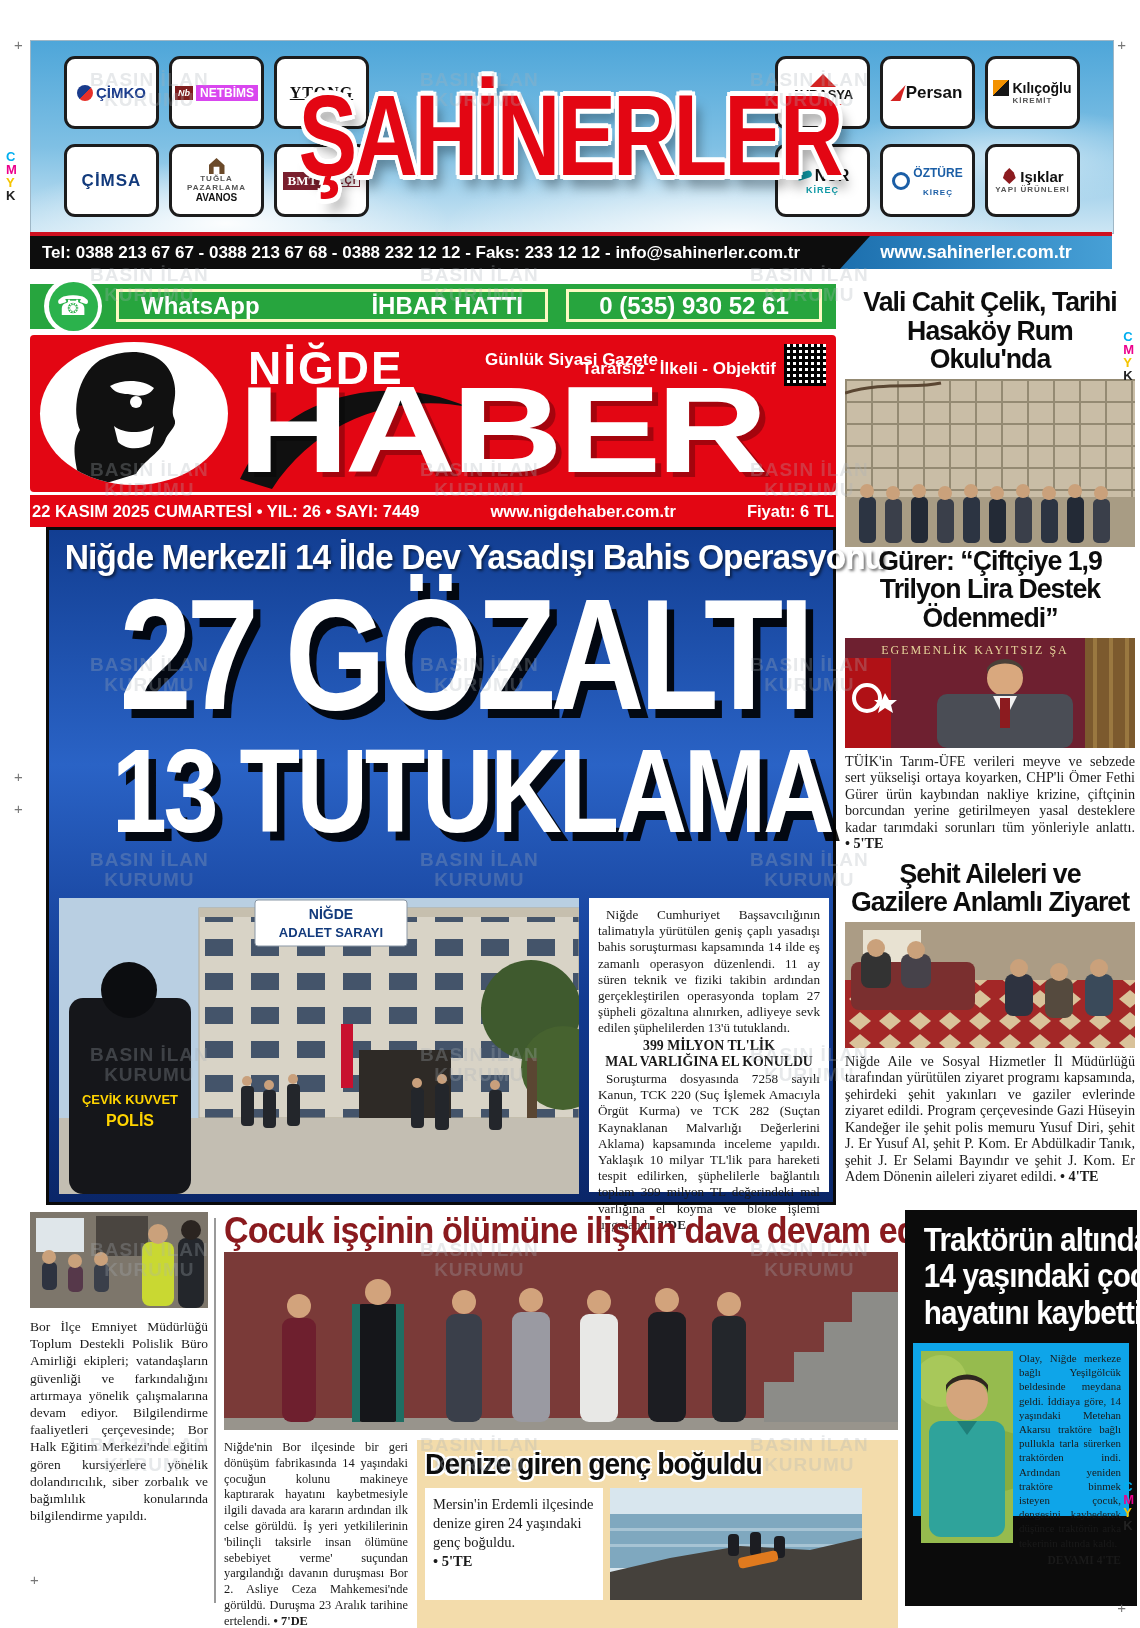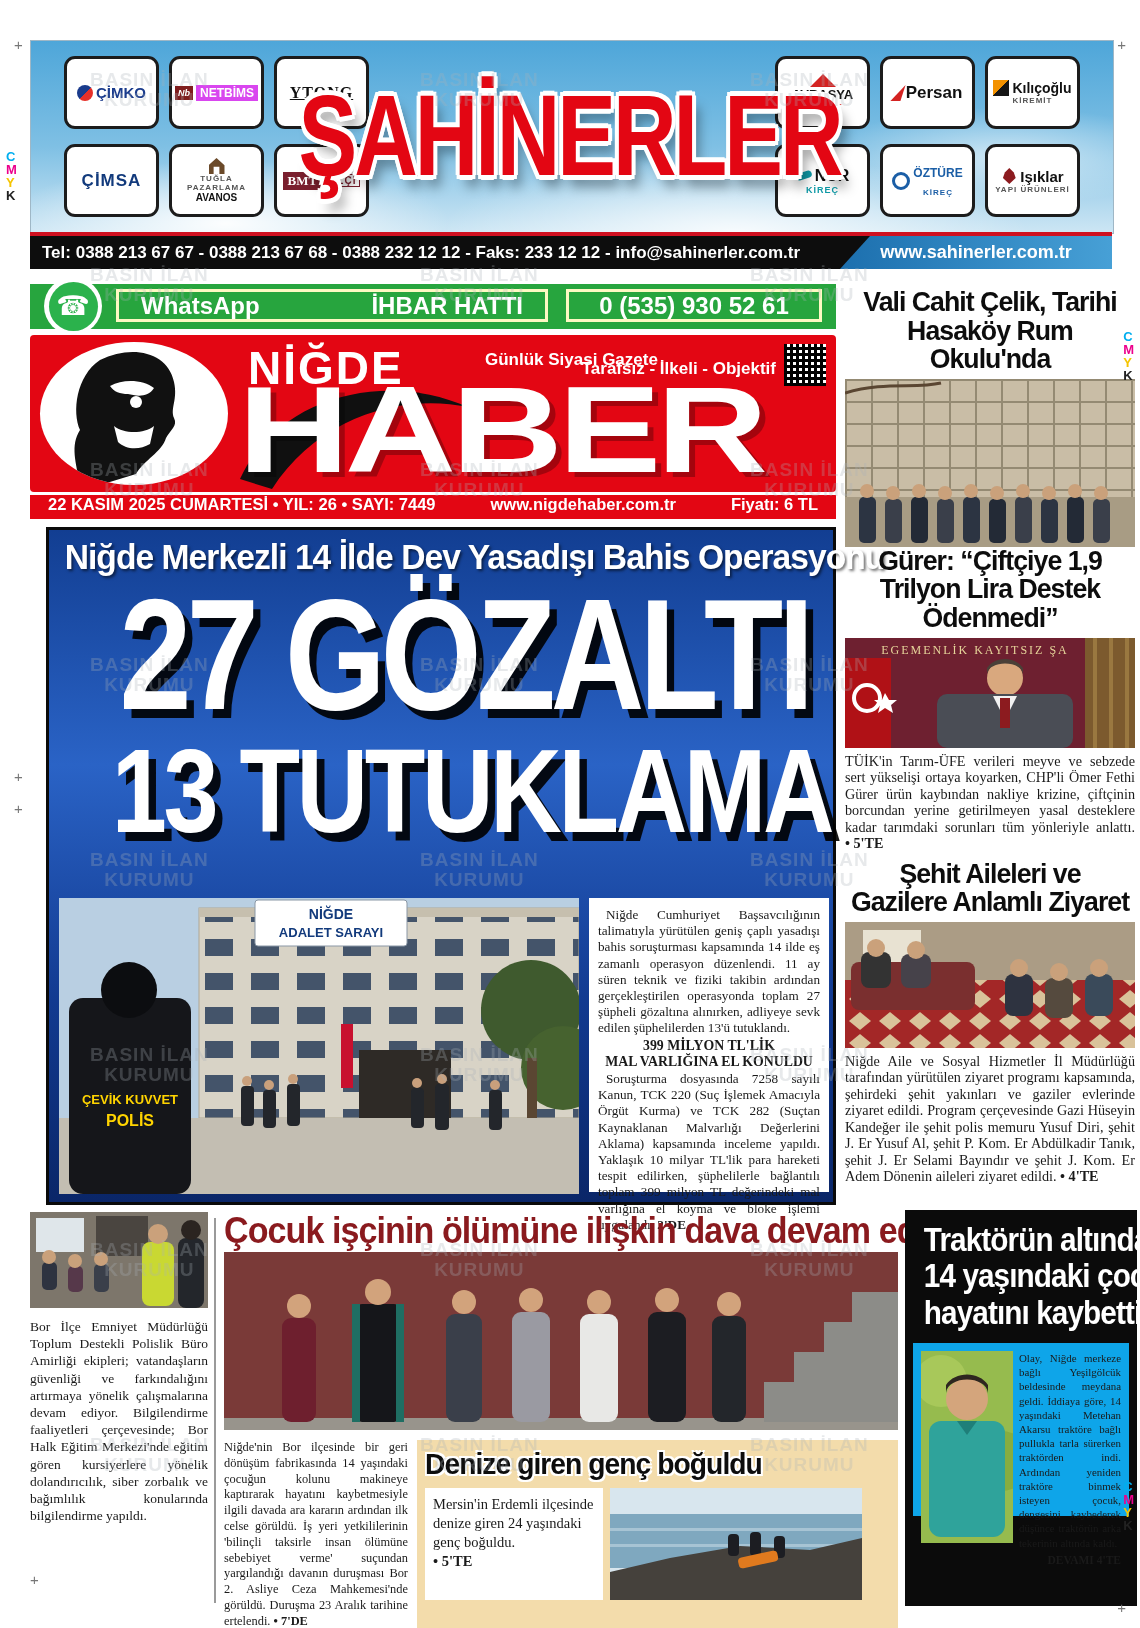--- a/index.html
+++ b/index.html
@@ -76,22 +76,22 @@
   .oval{position:absolute;left:10px;top:7px;width:188px;height:143px;background:#fff;border-radius:50%;overflow:hidden;}
   .city{position:absolute;left:218px;top:6px;font-size:46px;font-weight:900;color:#fff;letter-spacing:2px;z-index:3;}
   .haber{position:absolute;left:208px;top:34px;font-size:133px;font-weight:900;color:#fff;letter-spacing:-4px;line-height:1;
          transform:scale(1.16,.92);transform-origin:left top;z-index:2;text-shadow:5px 5px 0 rgba(0,0,0,.28);}
   .swoosh{position:absolute;left:200px;top:42px;z-index:1;}
   .mast-sub{position:absolute;left:455px;top:15px;font-size:17px;font-weight:700;color:#fff;z-index:3;}
   .mast-slogan{position:absolute;right:60px;top:24px;font-size:17px;font-weight:700;color:#fff;z-index:3;}
   .qr{position:absolute;right:10px;top:9px;width:42px;height:42px;background-color:#fff;z-index:3;
       background-image:repeating-linear-gradient(0deg,#000 0 3px,transparent 3px 6px),
                        repeating-linear-gradient(90deg,#000 0 3px,#fff 3px 6px);}
-  .dateline{position:absolute;left:30px;top:495px;width:806px;height:24px;background:#e30613;color:#fff;
-            display:flex;justify-content:space-between;padding:0 18px;box-sizing:border-box;
+  .dateline{position:absolute;left:30px;top:495px;width:806px;height:32px;background:#e30613;color:#fff;
+            display:flex;align-items:center;justify-content:space-between;padding:0 2px;box-sizing:border-box;
             font-size:16.5px;font-weight:700;}
   
   .lead{position:absolute;left:46px;top:527px;width:790px;height:678px;box-sizing:border-box;border:3px solid #0a0a0a;
         background:linear-gradient(180deg,#123e92 0%,#2a63c6 35%,#123a90 70%,#0a2668 100%);}
   .kicker{margin-top:7px;text-align:center;color:#fff;font-size:35px;font-weight:800;letter-spacing:-1px;
           transform:scaleX(.96);text-shadow:2px 2px 3px rgba(0,0,0,.55);white-space:nowrap;}
   .h1a,.h1b{text-align:center;color:#fff;font-weight:900;line-height:.95;white-space:nowrap;
             text-shadow:9px 9px 0 rgba(0,0,0,.9);}
   .h1a{font-size:158px;letter-spacing:-6px;transform:scaleX(.82);margin-top:2px;}
   .h1b{font-size:118px;letter-spacing:-4px;transform:scaleX(.84);margin-top:6px;}

